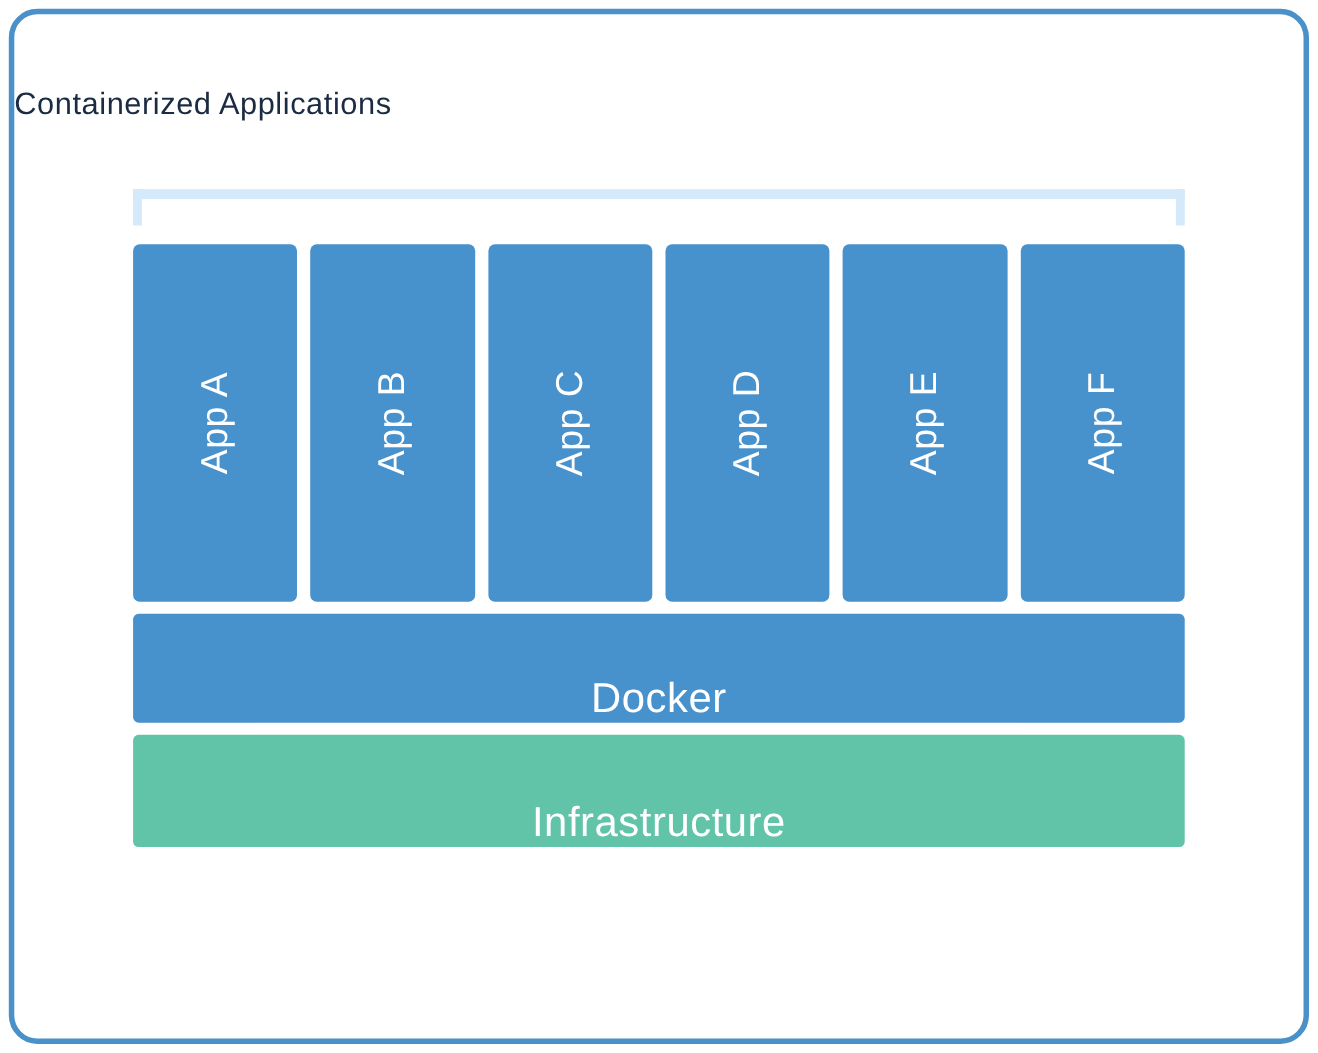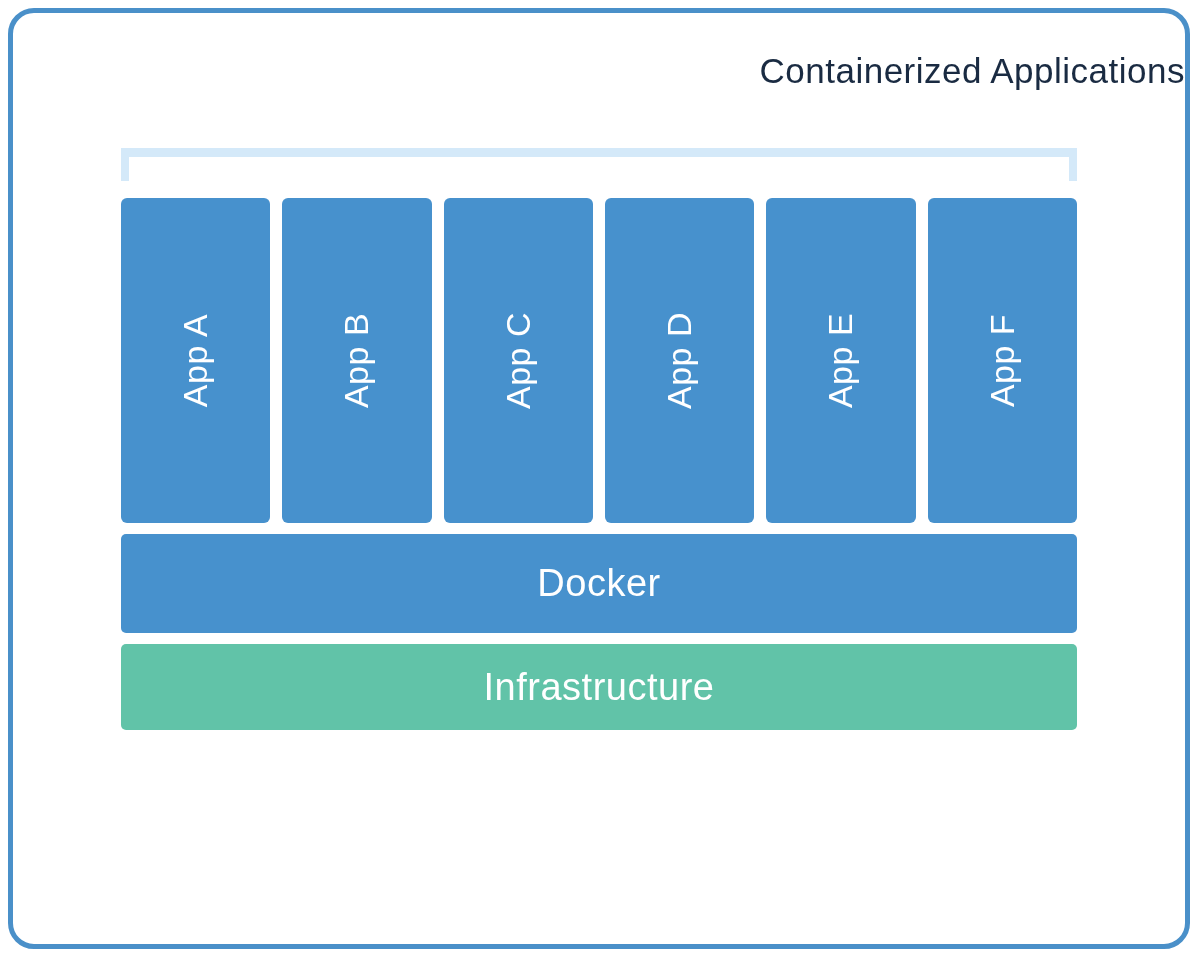--- a/index.html
+++ b/index.html
@@ -16,23 +16,23 @@
   }
   .card {
     position: absolute;
     inset: 8px;
     box-sizing: border-box;
     border: 5px solid var(--border-blue, #4A90C9);
     border-radius: 26px;
     background: #ffffff;
   }
   .title {
-    margin-top: 38px;
-    text-align: right;
-    font-size: 35px;
+    margin-top: 62px;
+    text-align: left;
+    font-size: 28px;
     line-height: 40px;
     letter-spacing: 0.5px;
     color: var(--navy-text, #1A2B42);
   }
   .content {
     width: 956px;
     margin: 0 auto;
   }
   .bracket {
     margin-top: 57px;
@@ -62,37 +62,37 @@
     white-space: nowrap;
     color: var(--white-text, #FFFFFF);
     font-size: 34px;
     letter-spacing: 0.5px;
   }
   .layer {
     margin-top: 11px;
     height: 99px;
     border-radius: 5px;
     display: flex;
-    align-items: center;
+    align-items: flex-end;
     justify-content: center;
     font-size: 38px;
     letter-spacing: 0.5px;
   }
   .layer-docker {
     background: var(--accent-blue, #4791CD);
     color: var(--white-text, #FFFFFF);
   }
   .layer-host {
     background: var(--light-blue, #D4E9F9);
     color: var(--navy-text, #1A2B42);
   }
   .layer-infra {
     background: var(--teal, #61C3A8);
     color: var(--white-text, #FFFFFF);
-    height: 86px;
+    height: 102px;
   }
 </style>
 </head>
 <body>
 
 <div class="card">
   <div class="title">Containerized Applications</div>
 
   <div class="content">
     <div class="bracket"></div>

